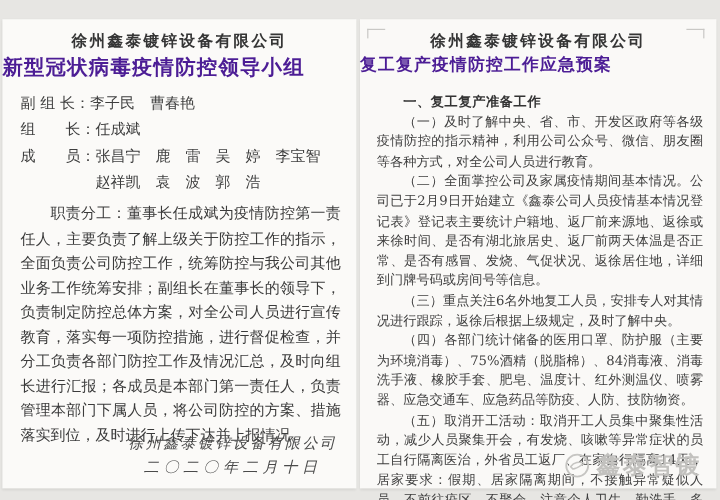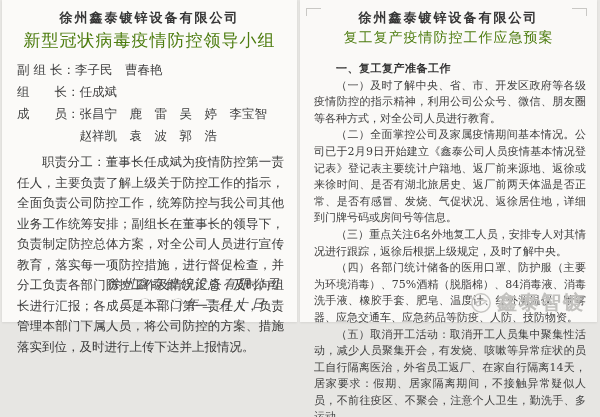--- a/index.html
+++ b/index.html
@@ -4,36 +4,36 @@
 <style>
   html, body {
     margin: 0; padding: 0;
     width: 600px; height: 417px;
     background: #e7e6e3;
     overflow: hidden;
     font-family: "DejaVu Serif", "Liberation Serif", serif;
   }
   .canvas { position: relative; width: 600px; height: 417px; }
   .page {
-    position: absolute; top: 0; height: 322px;
+    position: absolute; top: 16px; height: 391px;
     background: #fbfaf8;
     color: #3b3b3b;
     box-shadow: 0 1px 2px rgba(0,0,0,0.08);
   }
   .page-left  { left: 2px;   width: 295px; }
   .page-right { left: 300px; width: 297px; background: #faf9f7; }
 
   .org-title {
     text-align: center; font-weight: bold;
     font-size: 13px; letter-spacing: 2px;
     margin: 9px 0 2px 0; color: #353535;
   }
   .doc-title {
-    text-align: center; font-weight: normal;
-    color: #4d7c0f; letter-spacing: 1px;
+    font-weight: bold;
+    color: #4c1d95; letter-spacing: 1px;
   }
   .page-left  .doc-title { font-size: 17px; margin: 2px 0 0 0; }
   .page-right .doc-title { font-size: 14px; margin: 1px 0 0 0; }
 
   .body-left {
     padding: 0 13px 0 15px;
     font-size: 12.5px;
   }
   .intro {
     margin-top: 26px;

